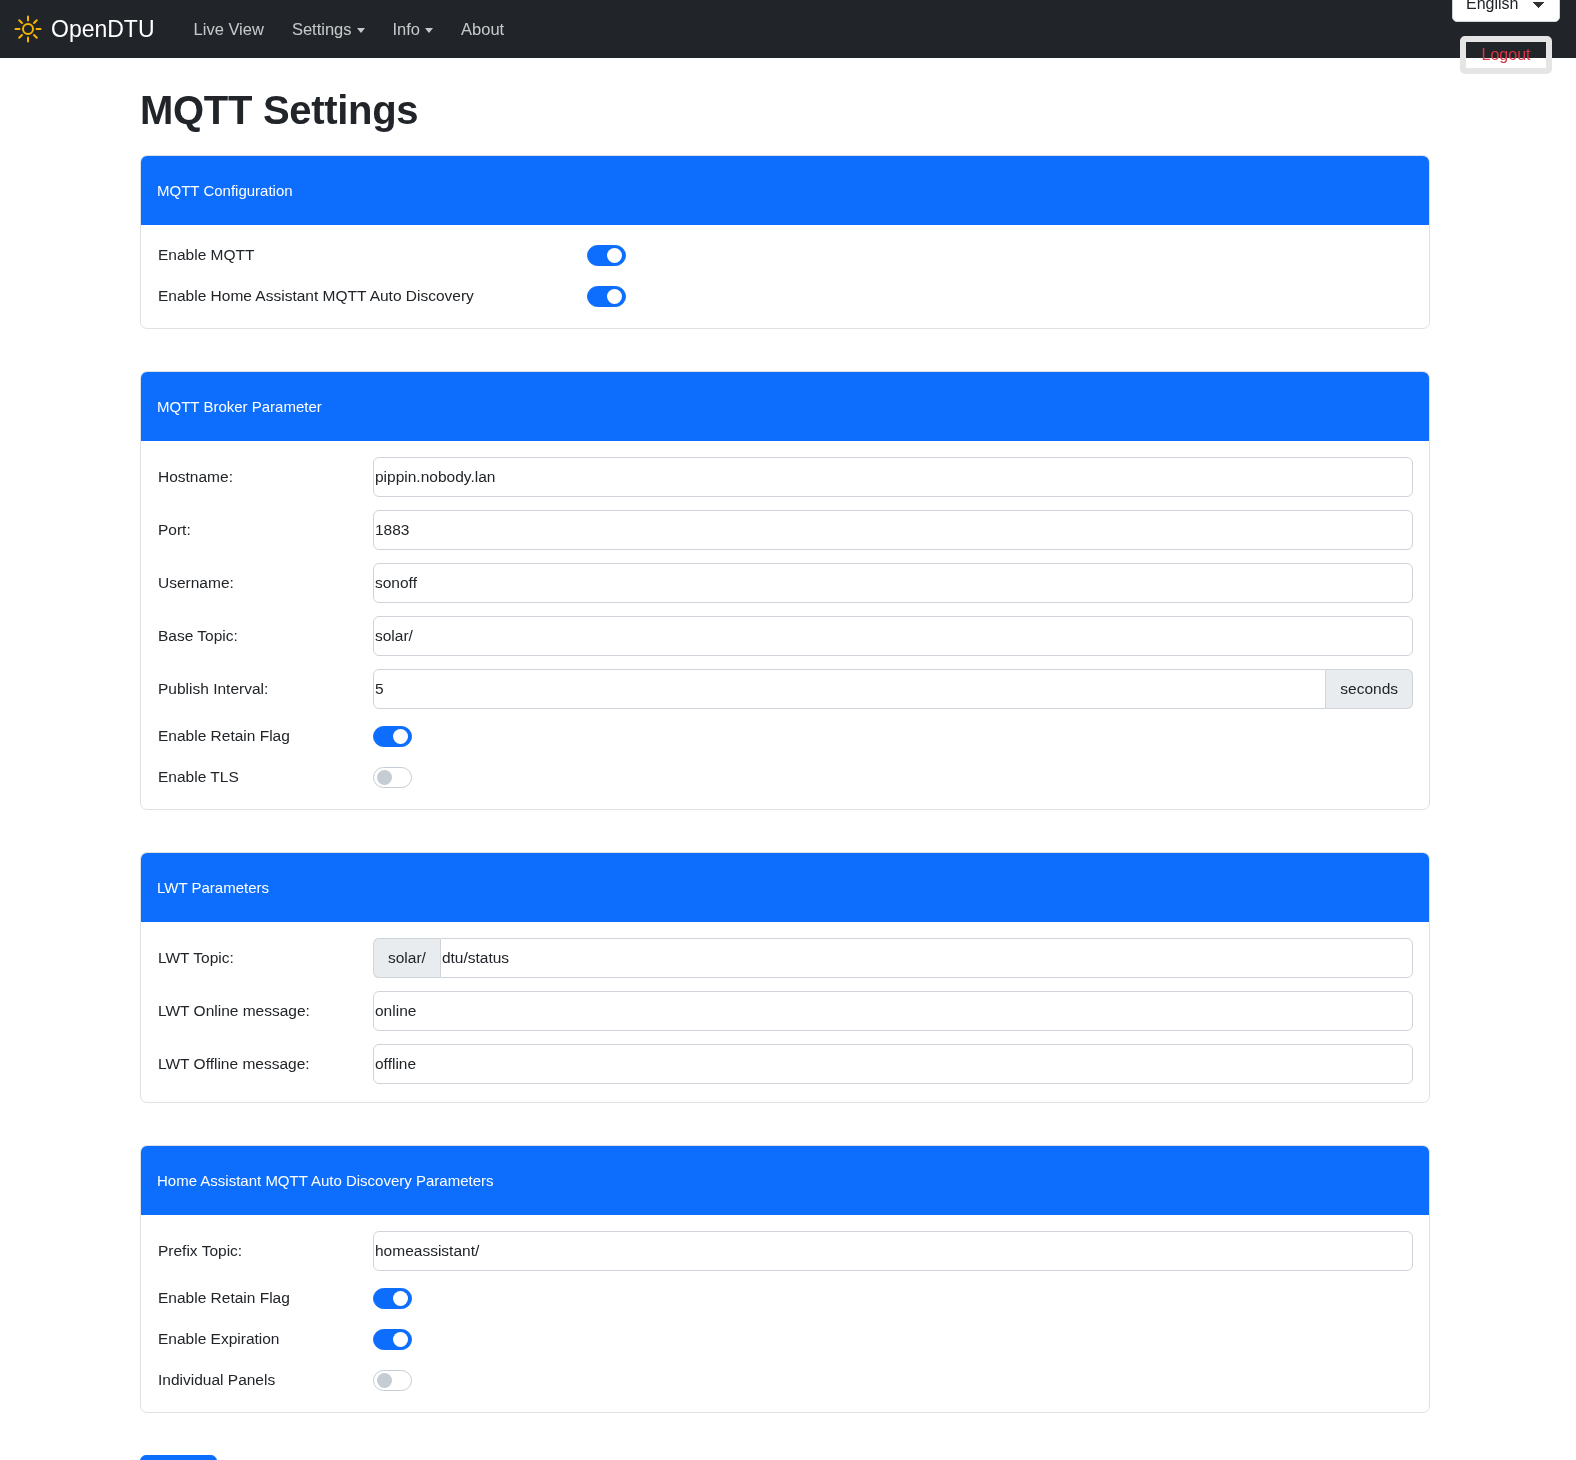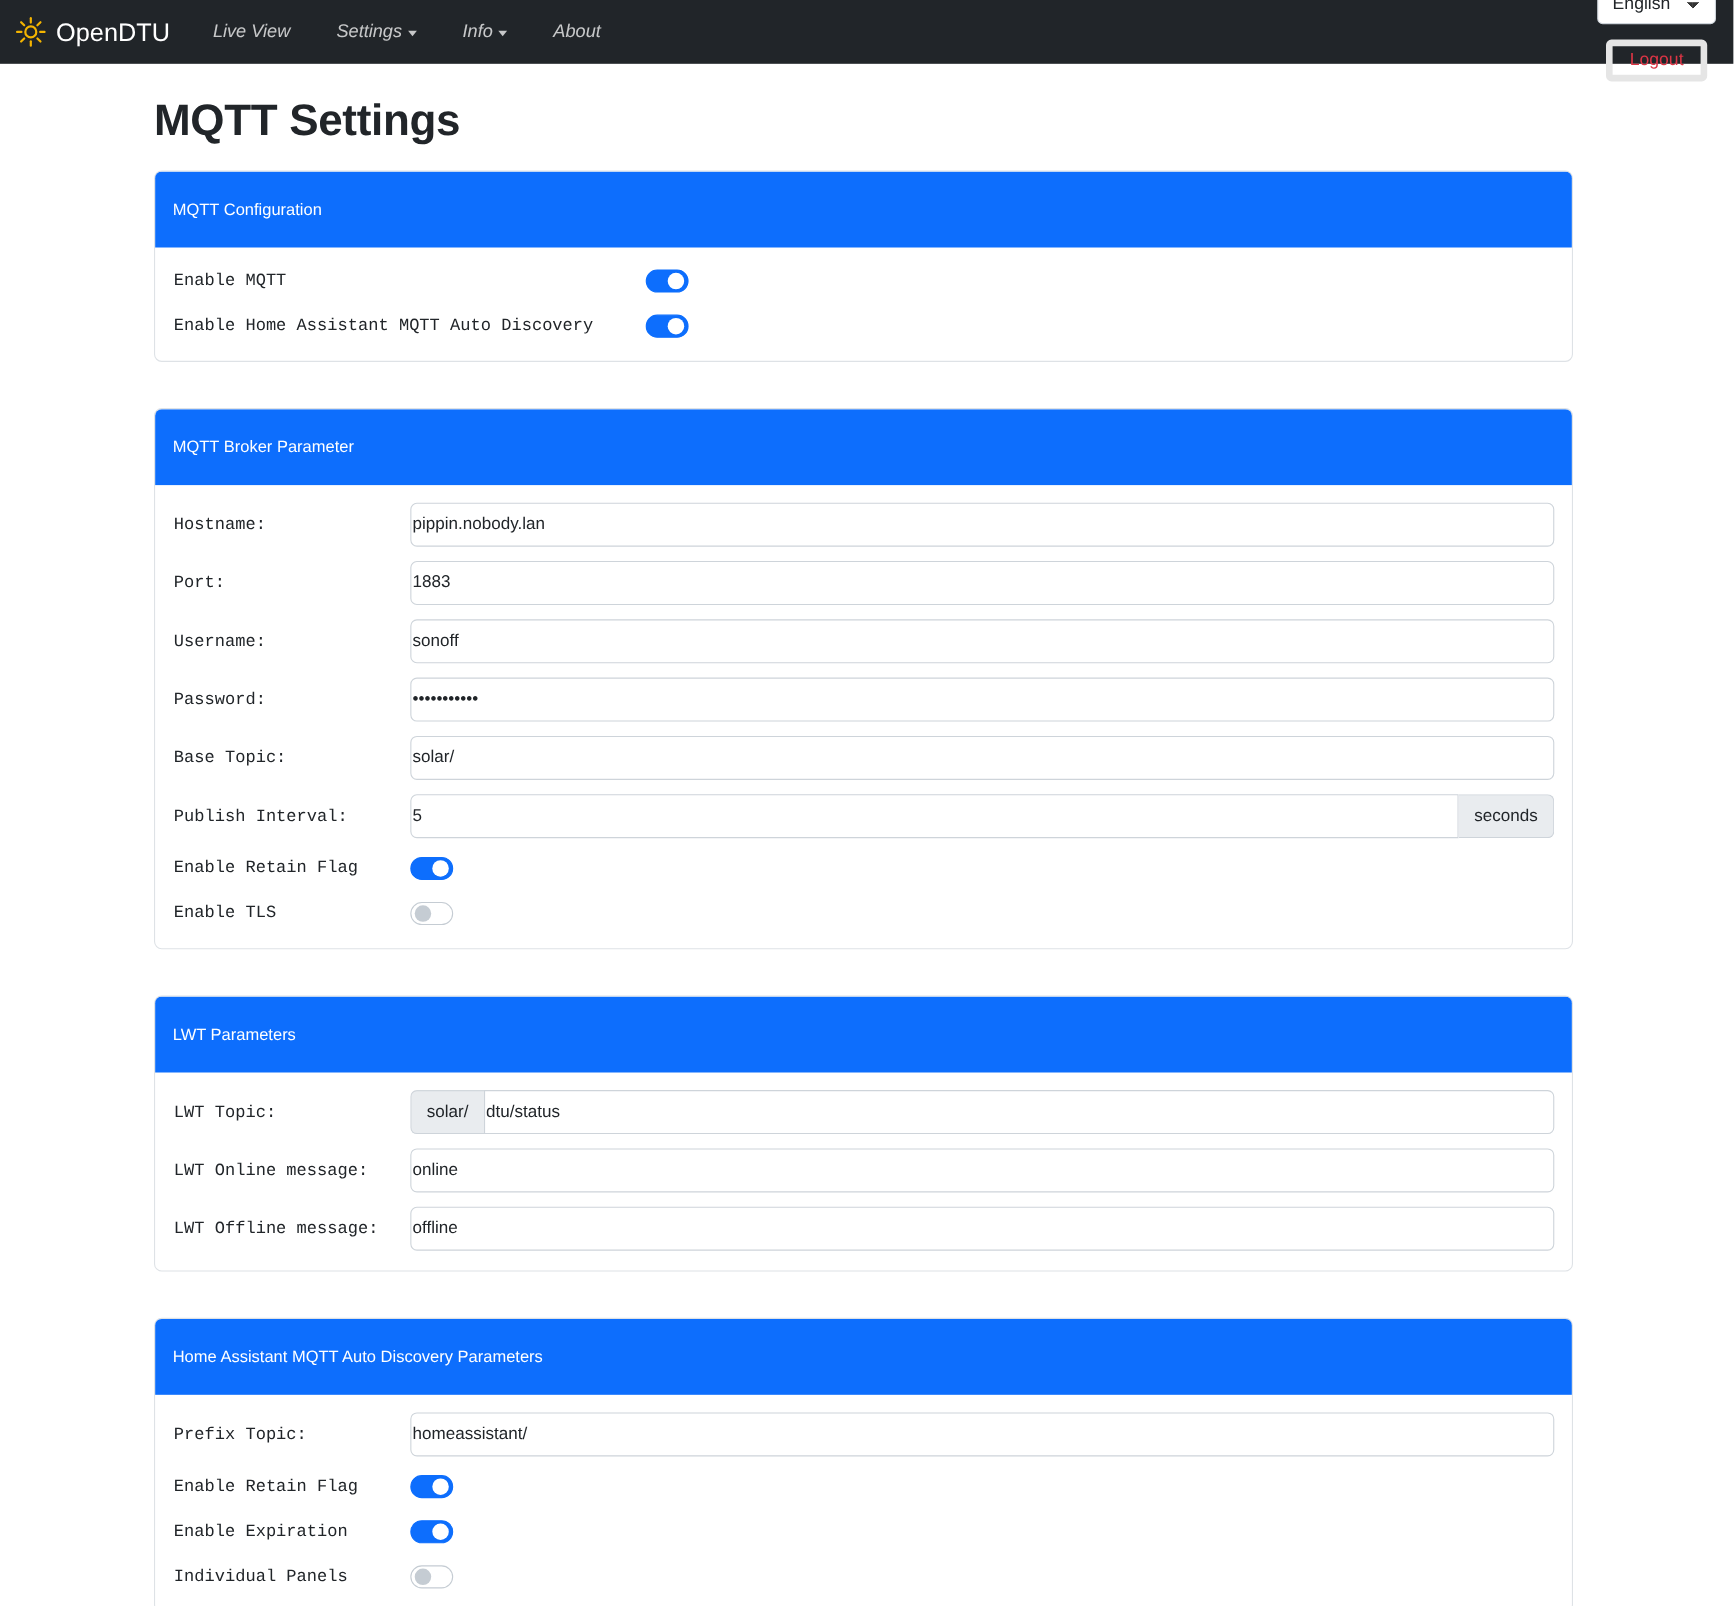--- a/index.html
+++ b/index.html
@@ -25,22 +25,21 @@
     gap: 9px;
     font-size: 23px;
     color: #ffffff;
     margin-right: 26px;
     white-space: nowrap;
   }
   .brand-icon { width: 28px; height: 28px; display: block; }
   .nav-links {
     display: flex;
     align-items: center;
-    gap: 16px;
-    font-style: italic;
+    gap: 2px;
   }
   .nav-link {
     color: rgba(255,255,255,0.75);
     font-size: 16.5px;
     padding: 8px 13px;
     white-space: nowrap;
     cursor: pointer;
     display: flex;
     align-items: center;
     gap: 5px;
@@ -122,21 +121,20 @@
     margin-bottom: 13px;
     min-height: 28px;
   }
   .row:last-child { margin-bottom: 0; }
   .label {
     width: 216px;
     flex: 0 0 216px;
     font-size: 15.5px;
     color: #212529;
     padding-left: 1px;
-    font-family: Liberation Mono, monospace;
   }
   .control { flex: 1; display: flex; align-items: stretch; }
   input.text {
     flex: 1;
     height: 40px;
     border: 1px solid #ced4da;
     border-radius: 6px;
     padding: 6px 1px;
     font-size: 15.5px;
     font-family: "Liberation Sans", sans-serif;
@@ -293,26 +291,20 @@
         </div>
       </div>
 
       <div class="row">
         <div class="label">Username:</div>
         <div class="control">
           <input class="text" type="text" value="sonoff" style="">
         </div>
       </div>
 
-      <div class="row">
-        <div class="label">Password:</div>
-        <div class="control">
-          <input class="text" type="text" value="•••••••••••" style="">
-        </div>
-      </div>
 
       <div class="row">
         <div class="label">Base Topic:</div>
         <div class="control">
           <input class="text" type="text" value="solar/" style="">
         </div>
       </div>
 
       <div class="row">
         <div class="label">Publish Interval:</div>

